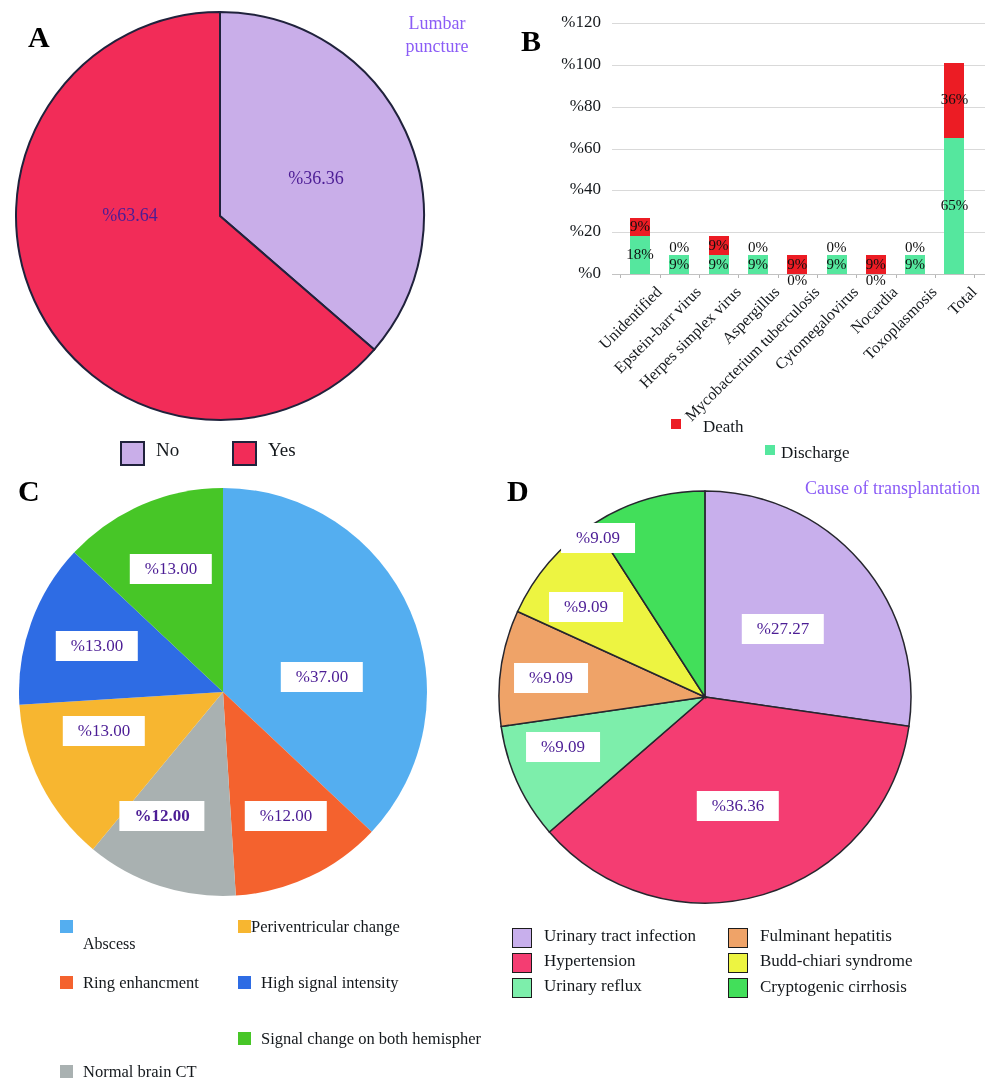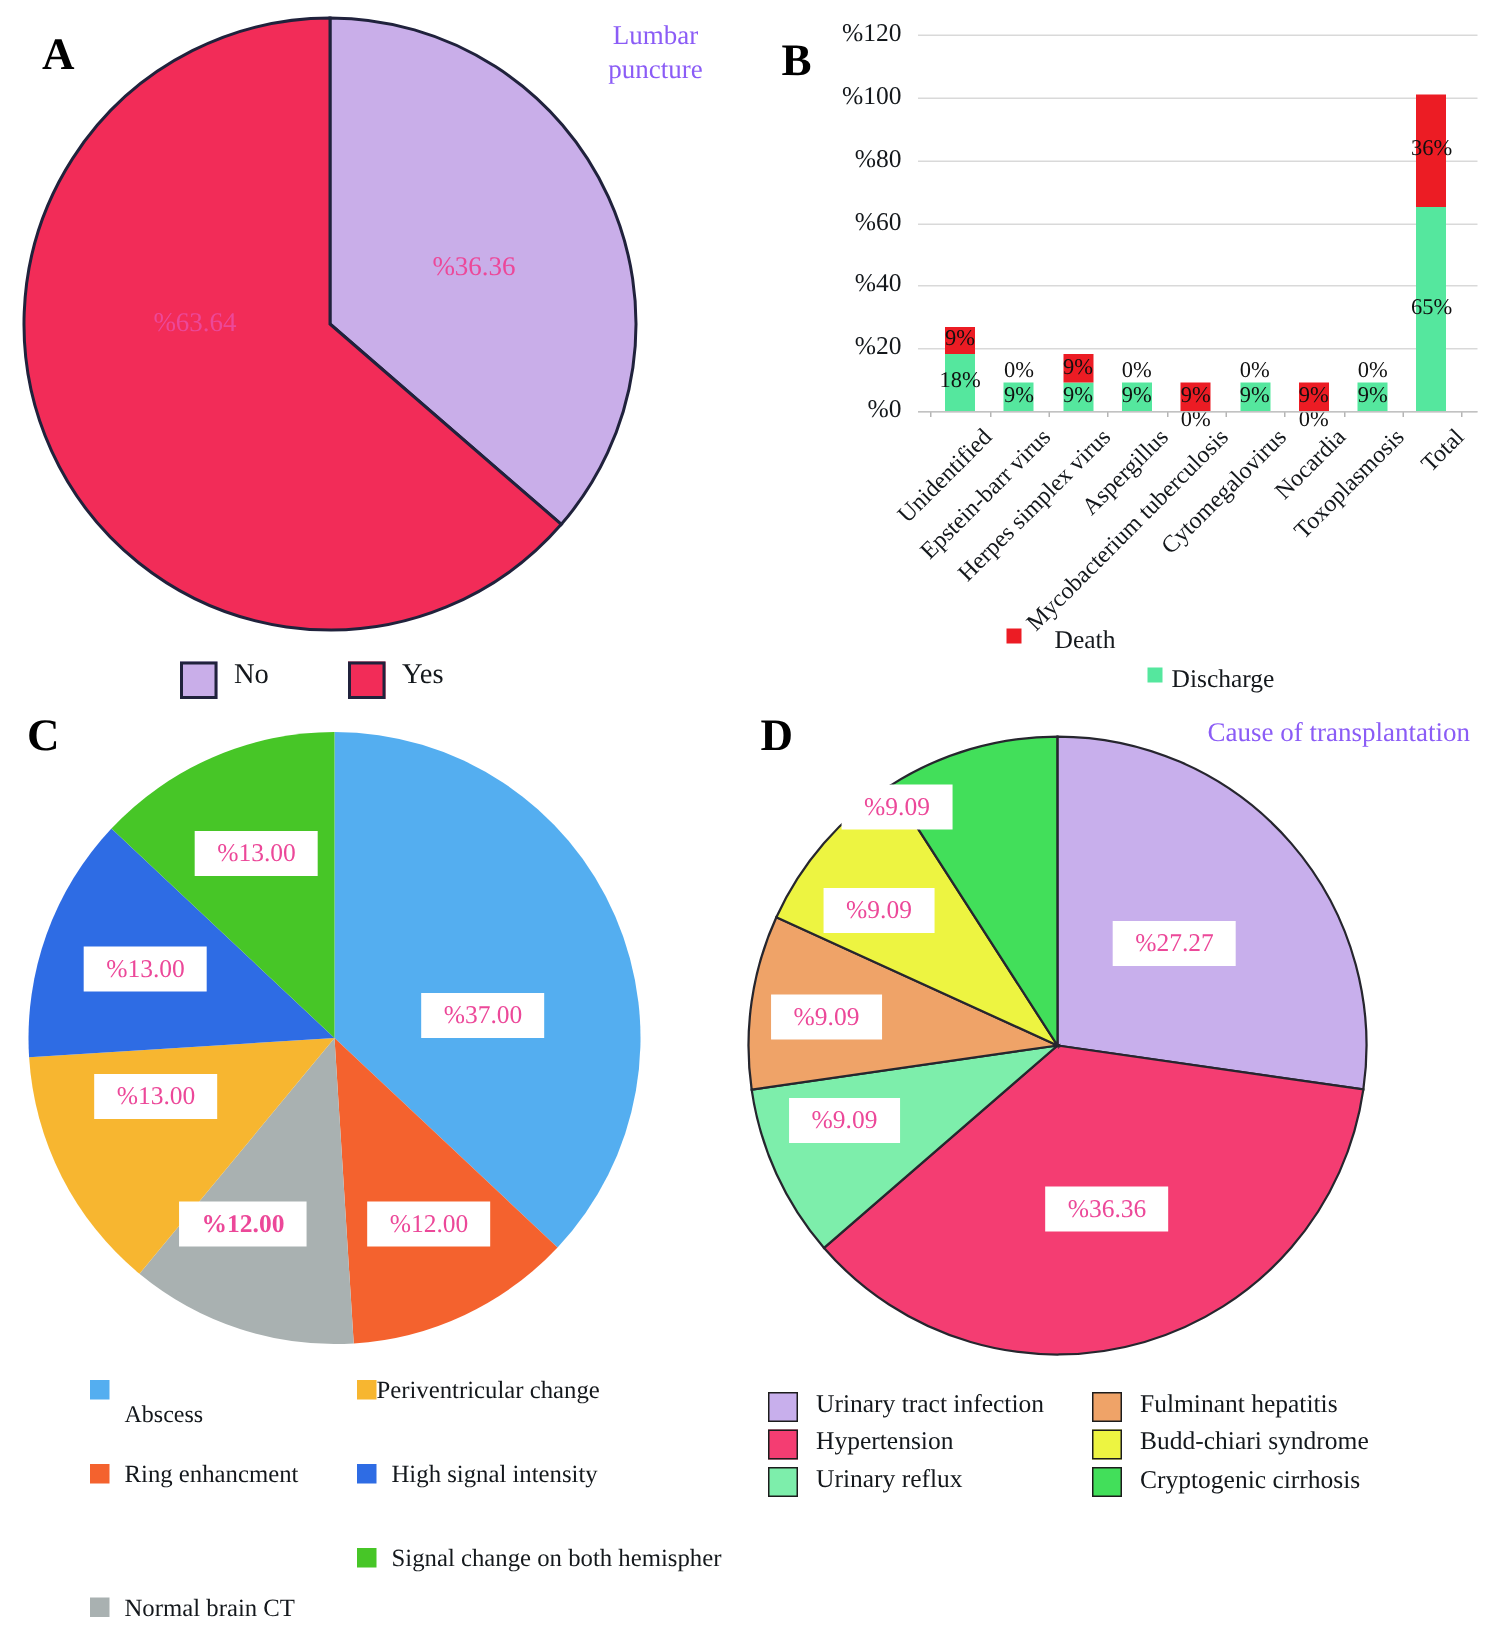--- a/index.html
+++ b/index.html
@@ -3,21 +3,21 @@
 <meta charset="utf-8">
 <style>
   html,body{margin:0;padding:0;background:#fff;}
   #canvas{
     position:relative;width:1000px;height:1085px;background:#ffffff;overflow:hidden;
     font-family:"Liberation Serif","DejaVu Serif",serif;color:#1a2230;
   }
   .panel-letter{position:absolute;font-size:30px;font-weight:bold;color:#000;line-height:1;}
   .chart-title{position:absolute;font-size:18px;line-height:1.25;color:#8b5cf6;}
   .pie-wrap,.plot-wrap,.legend-wrap{position:absolute;}
-  .pie-label{position:absolute;transform:translate(-50%,-50%);font-size:18px;white-space:nowrap;color:#ec4899;}
+  .pie-label{position:absolute;transform:translate(-50%,-50%);font-size:18px;white-space:nowrap;color:#4c1d95;}
   .pie-label.boxed{background:#ffffff;padding:5px 15px;font-size:17px;}
   .pie-label.bold{font-weight:bold;}
   .gridline{position:absolute;height:1px;background:#d9d9d9;}
   .axisline{position:absolute;height:1px;background:#c2c2c2;}
   .tickmark{position:absolute;width:1px;height:4px;background:#b5b5b5;}
   .ytick{position:absolute;width:70px;text-align:right;font-size:17px;color:#14181c;}
   .bar-seg{position:absolute;}
   .bar-label{position:absolute;width:44px;text-align:center;font-size:15px;color:#101010;}
   .xcat-anchor{position:absolute;width:0;height:0;}
   .xcat{position:absolute;right:0;top:0;white-space:nowrap;font-size:16px;color:#14181c;

